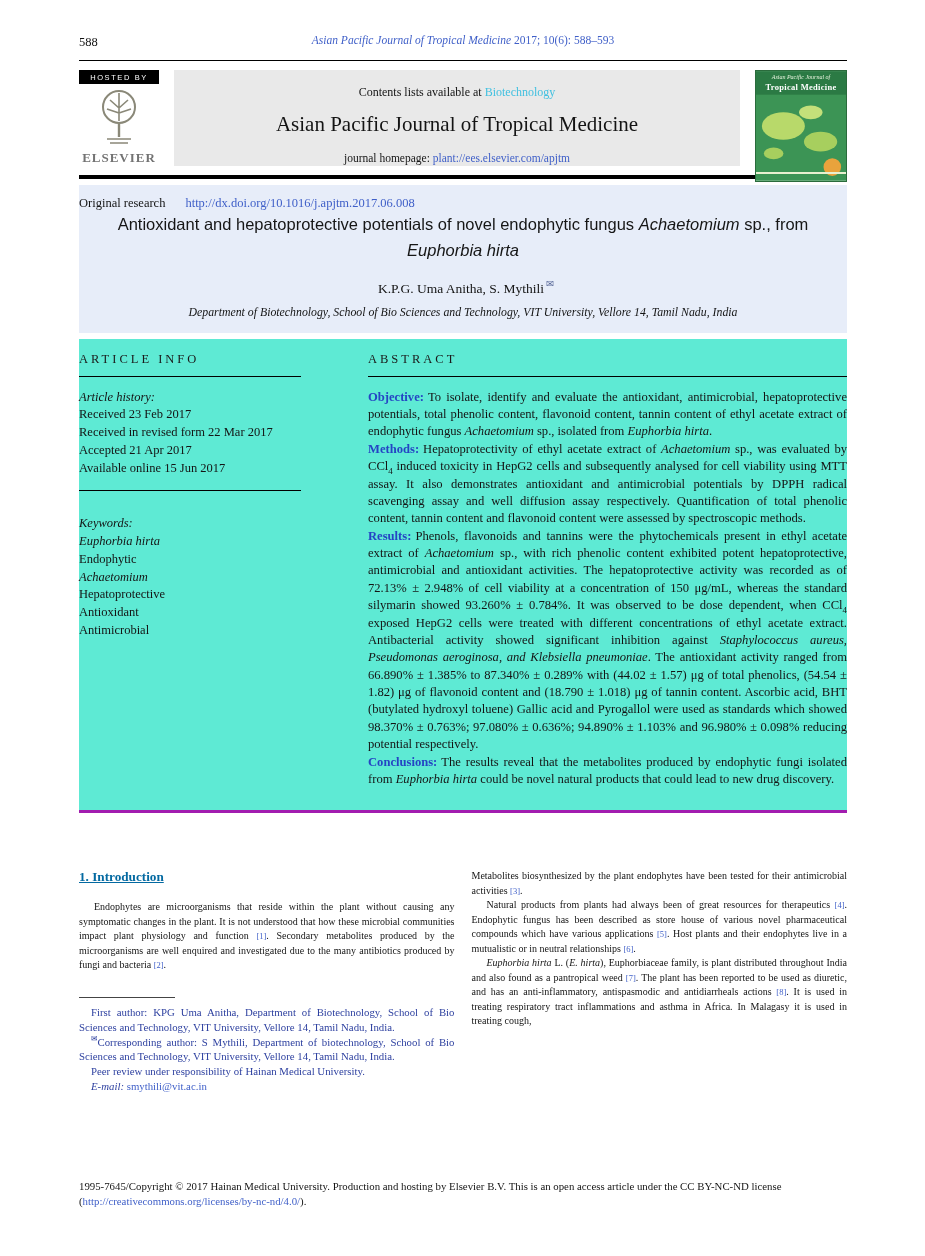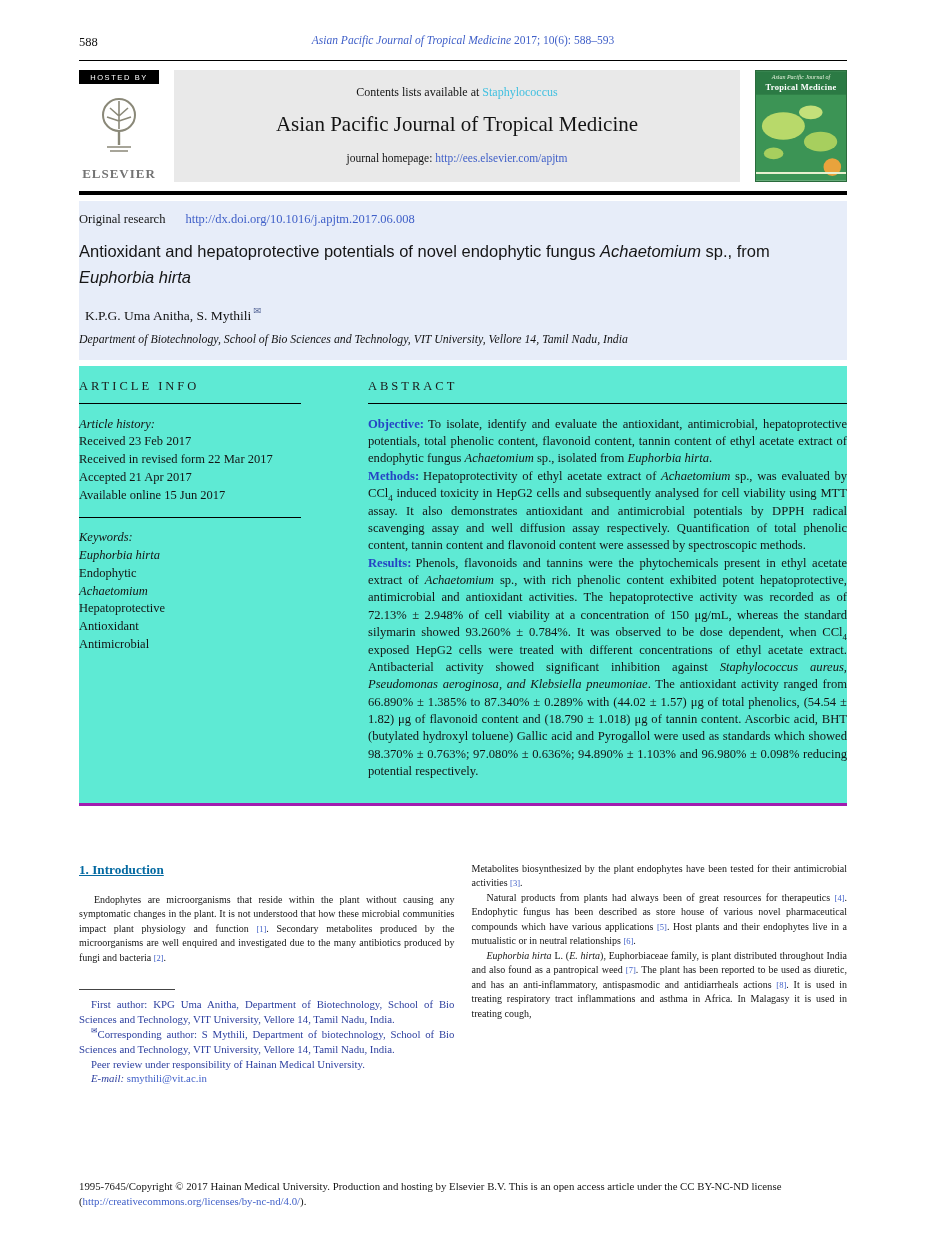--- a/index.html
+++ b/index.html
@@ -9,59 +9,59 @@
     background:#ffffff; color:#141414;
     font-family:"Liberation Serif", serif;
     padding:34px 78px 0 79px;
   }
   
   .running-head { position:relative; height:17px; }
   .page-num { position:absolute; left:0; top:1px; font-size:12.5px; }
   .citation { text-align:center; font-size:11.5px; color:#3f5fc8; }
   .rule-thin { border-bottom:1px solid #000; margin-top:9px; }
   
-  .masthead { display:flex; margin-top:9px; height:112px; }
+  .masthead { display:flex; margin-top:9px; height:96px; }
   .logo-col { width:80px; display:flex; flex-direction:column; }
   .hosted-by { background:#000; color:#fff; font-family:"Liberation Sans",sans-serif;
     font-size:7.5px; letter-spacing:1.6px; text-align:center; padding:3px 0 2px; }
   .tree-box { flex:1; display:flex; align-items:center; justify-content:center; }
   .elsevier-word { color:#737373; font-size:13px; letter-spacing:1px; text-align:center;
     font-weight:bold; }
   .mast-center { flex:1; background:#e9e9e9; margin:0 15px; text-align:center; padding-top:15px; }
   .contents-line { font-size:12px; }
   .sd-link { color:#41c0e0; cursor:pointer; }
   .mast-title { font-size:21px; margin-top:12px; }
   .homepage-line { font-size:11.5px; margin-top:15px; }
   .homepage-link { color:#3f5fc8; cursor:pointer; }
   .cover-box { width:92px; height:112px; position:relative; border:1px solid #2a6b3c; overflow:hidden; }
   .cover-art { position:absolute; left:0; top:0; width:100%; height:100%; }
   .cover-line1 { position:absolute; top:3px; width:100%; text-align:center; font-size:6px;
     font-style:italic; color:#eaf5df; }
   .cover-line2 { position:absolute; top:11px; width:100%; text-align:center; font-size:8.5px;
     font-weight:bold; color:#ffffff; letter-spacing:0.3px; }
   .rule-thick { height:4px; background:#000; margin-top:9px; }
   
-  .article-meta { background:#e7edf9; margin-top:6px; padding:11px 0 13px; }
+  .article-meta { background:#e7edf9; margin-top:6px; padding:11px 0 13px;text-align:center; }
   .meta-row { display:flex; gap:20px; font-size:12.5px; }
   .doi-link { color:#3f5fc8; cursor:pointer; }
   .article-title { font-family:"Liberation Sans",sans-serif; font-weight:400;
-    font-size:16.5px; line-height:1.55; margin-top:12px; color:#161616; }
+    font-size:16.5px; line-height:1.55; margin-top:1px; color:#161616; }
   .authors-line { margin-top:15px; font-size:13.5px;padding-left:6px; }
   .env-icon { font-size:9.5px; vertical-align:super; color:#5a6a9a; margin-left:2px; cursor:pointer; }
   .affiliation { margin-top:8px; font-size:11.8px; font-style:italic; }
   
   .info-abstract { background:#5eead4; margin-top:6px; border-bottom:3px solid #a21caf;
     display:flex; padding:13px 0 22px;gap:36px; }
   .info-col { width:222px; flex:none; }
   .abstract-col { flex:1; margin-left:31px; }
   .col-heading { font-size:12.5px; letter-spacing:3px; border-bottom:1px solid #000;
     padding-bottom:9px; color:#1a1a1a; }
   .history { margin-top:12px; font-size:12.5px; line-height:1.42; }
   .info-divider { border-bottom:1px solid #000; margin-top:13px; }
-  .keywords { margin-top:11px; font-size:12.5px; line-height:1.42; }
+  .keywords { margin-top:24px; font-size:12.5px; line-height:1.42; }
   .abstract-body { margin-top:12px; font-size:12.6px; line-height:1.38; text-align:justify; }
   .abstract-body p { margin:0; }
   .sec-label { color:#2544c4; font-weight:bold; margin-right:4px; }
   
   .main-cols { display:flex; gap:17px; margin-top:56px; }
   .main-col { flex:1; min-width:0; }
   .sec-heading { color:#0369a1; font-size:13.2px; font-weight:bold; margin-bottom:15px;text-decoration:underline; }
   .body-para { font-size:10px; line-height:1.45; text-align:justify; }
   .indent { text-indent:15px; }
   .fn-block { margin-top:24px; font-size:10.8px; line-height:1.38; color:#2c3f9f; }
@@ -96,25 +96,25 @@
           <path d="M26 8 v28 M17 15 l9 8 M35 15 l-9 8 M14 24 l12 4 M38 24 l-12 4" stroke="#8a8878" stroke-width="1.6" fill="none"></path>
           <path d="M26 38 v14" stroke="#8a8878" stroke-width="2.4" fill="none"></path>
           <path d="M14 54 h24 M17 58 h18" stroke="#8a8878" stroke-width="1.6" fill="none"></path>
         </svg>
       </div>
       <div class="elsevier-word">ELSEVIER</div>
     </div>
 
     <div class="mast-center">
       <div class="contents-line">
-        <span>Contents lists available at </span><span class="sd-link">Staphylococcus</span>
+        <span>Contents lists available at </span><span class="sd-link">Biotechnology</span>
       </div>
       <div class="mast-title">Asian Pacific Journal of Tropical Medicine</div>
       <div class="homepage-line">
-        <span>journal homepage: </span><span class="homepage-link">http://ees.elsevier.com/apjtm</span>
+        <span>journal homepage: </span><span class="homepage-link">plant://ees.elsevier.com/apjtm</span>
       </div>
     </div>
 
     <div class="cover-box">
       <svg class="cover-art" viewBox="0 0 92 112">
         <rect width="92" height="112" fill="#3c9455"></rect>
         <rect width="92" height="24" fill="#2b7a44"></rect>
         <ellipse cx="28" cy="56" rx="22" ry="14" fill="#b8d96a"></ellipse>
         <ellipse cx="66" cy="72" rx="17" ry="10" fill="#a7cf5e"></ellipse>
         <ellipse cx="56" cy="42" rx="12" ry="7" fill="#c4e07a"></ellipse>
@@ -161,20 +161,21 @@
         <div><span>Antimicrobial</span></div>
       </div>
     </div>
 
     <div class="abstract-col">
       <div class="col-heading">ABSTRACT</div>
       <div class="abstract-body">
         <p><span class="sec-label">Objective:</span><span><span>To isolate, identify and evaluate the antioxidant, antimicrobial, hepatoprotective potentials, total phenolic content, flavonoid content, tannin content of ethyl acetate extract of endophytic fungus </span><span class="i">Achaetomium</span><span> sp., isolated from </span><span class="i">Euphorbia hirta</span><span>.</span></span></p>
         <p><span class="sec-label">Methods:</span><span><span>Hepatoprotectivity of ethyl acetate extract of </span><span class="i">Achaetomium</span><span> sp., was evaluated by CCl</span><span class="sub">4</span><span> induced toxicity in HepG2 cells and subsequently analysed for cell viability using MTT assay. It also demonstrates antioxidant and antimicrobial potentials by DPPH radical scavenging assay and well diffusion assay respectively. Quantification of total phenolic content, tannin content and flavonoid content were assessed by spectroscopic methods.</span></span></p>
         <p><span class="sec-label">Results:</span><span><span>Phenols, flavonoids and tannins were the phytochemicals present in ethyl acetate extract of </span><span class="i">Achaetomium</span><span> sp., with rich phenolic content exhibited potent hepatoprotective, antimicrobial and antioxidant activities. The hepatoprotective activity was recorded as of 72.13% ± 2.948% of cell viability at a concentration of 150 μg/mL, whereas the standard silymarin showed 93.260% ± 0.784%. It was observed to be dose dependent, when CCl</span><span class="sub">4</span><span> exposed HepG2 cells were treated with different concentrations of ethyl acetate extract. Antibacterial activity showed significant inhibition against </span><span class="i">Staphylococcus aureus, Pseudomonas aeroginosa, and Klebsiella pneumoniae</span><span>. The antioxidant activity ranged from 66.890% ± 1.385% to 87.340% ± 0.289% with (44.02 ± 1.57) μg of total phenolics, (54.54 ± 1.82) μg of flavonoid content and (18.790 ± 1.018) μg of tannin content. Ascorbic acid, BHT (butylated hydroxyl toluene) Gallic acid and Pyrogallol were used as standards which showed 98.370% ± 0.763%; 97.080% ± 0.636%; 94.890% ± 1.103% and 96.980% ± 0.098% reducing potential respectively.</span></span></p>
+        <p><span class="sec-label">Conclusions:</span><span><span>The results reveal that the metabolites produced by endophytic fungi isolated from </span><span class="i">Euphorbia hirta</span><span> could be novel natural products that could lead to new drug discovery.</span></span></p>
       </div>
     </div>
   </div>
 
   <div class="main-cols">
     <div class="main-col">
       <h2 class="sec-heading">1. Introduction</h2>
       <p class="body-para indent"><span>Endophytes are microorganisms that reside within the plant without causing any symptomatic changes in the plant. It is not understood that how these microbial communities impact plant physiology and function </span><span class="ref">[1]</span><span>. Secondary metabolites produced by the microorganisms are well enquired and investigated due to the many antibiotics produced by fungi and bacteria </span><span class="ref">[2]</span><span>.</span></p>
       <div class="fn-block">
         <div class="fn-rule"></div>

